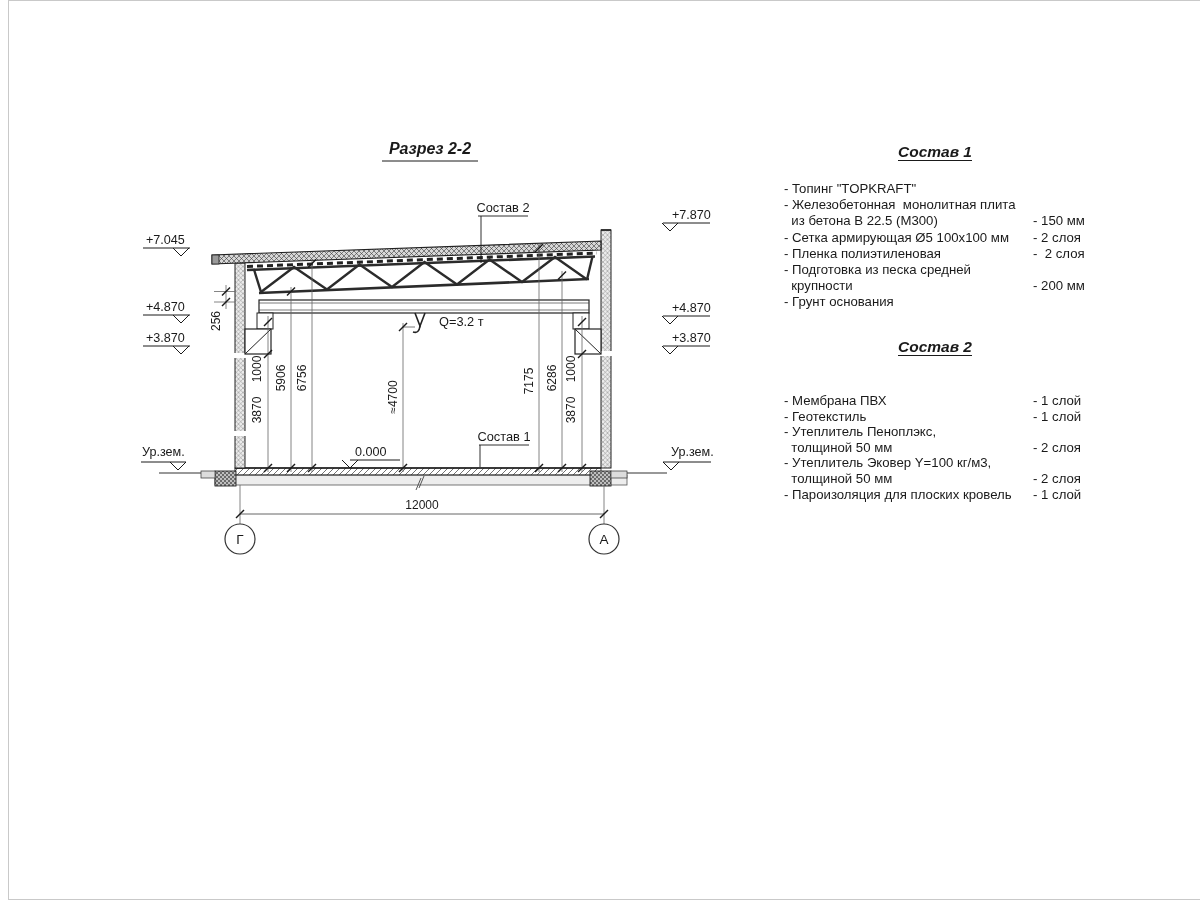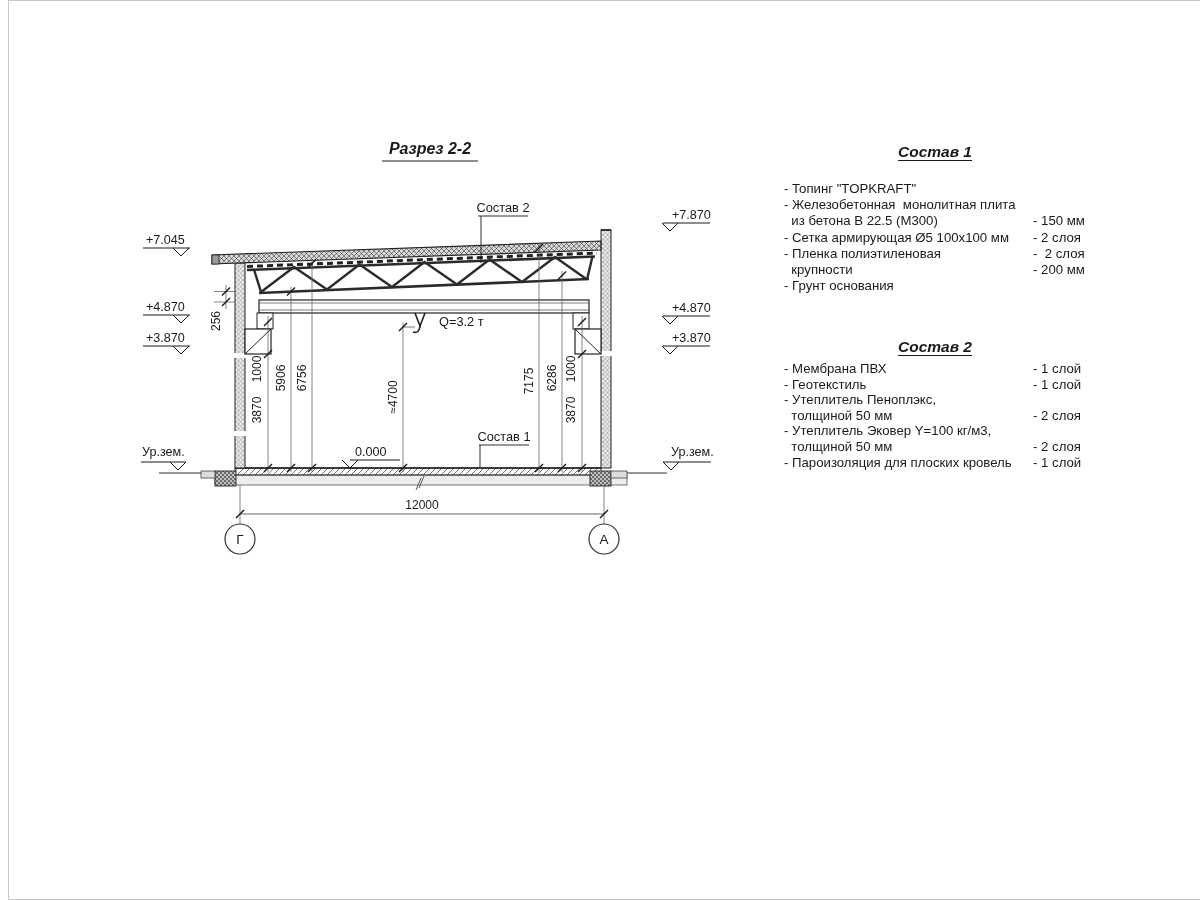--- a/index.html
+++ b/index.html
@@ -15,21 +15,21 @@
   svg .axistext{font:13.5px "Liberation Sans",sans-serif;fill:#1a1a1a;}
   svg .titletext{font:italic bold 16px "Liberation Sans",sans-serif;fill:#1a1a1a;}
   .spec{position:absolute;left:770px;top:0;width:336px;height:900px;}
   .spec-title{
     position:absolute;left:0;width:312px;text-align:center;
     font:italic bold 15.5px "Liberation Sans",sans-serif;
   }
   .spec-title span{text-decoration:underline;text-underline-offset:3px;}
   .spec-list{position:absolute;left:5px;width:328px;font-size:13.2px;}
   .list1{top:180px;line-height:16.2px;}
-  .list2{top:360px;line-height:15.6px;}
+  .list2{top:392px;line-height:15.6px;}
   .srow{display:flex;}
   .sl{white-space:pre;width:249px;flex:none;}
   .sv{white-space:pre;flex:1;}
 </style>
 </head>
 <body>
 
 <div class="page">
 
   <svg class="drawing" width="760" height="600" viewBox="0 0 760 600">
@@ -228,20 +228,24 @@
         </div>
       <div class="srow">
           <span class="sl">- Сетка армирующая Ø5 100x100 мм</span>
           <span class="sv">- 2 слоя</span>
         </div>
       <div class="srow">
           <span class="sl">- Пленка полиэтиленовая</span>
           <span class="sv">-  2 слоя</span>
         </div>
       <div class="srow">
+          <span class="sl">- Подготовка из песка средней</span>
+          <span class="sv"></span>
+        </div>
+      <div class="srow">
           <span class="sl">  крупности</span>
           <span class="sv">- 200 мм</span>
         </div>
       <div class="srow">
           <span class="sl">- Грунт основания</span>
           <span class="sv"></span>
         </div>
     </div>
 
     <div class="spec-title" style="top:337px">

